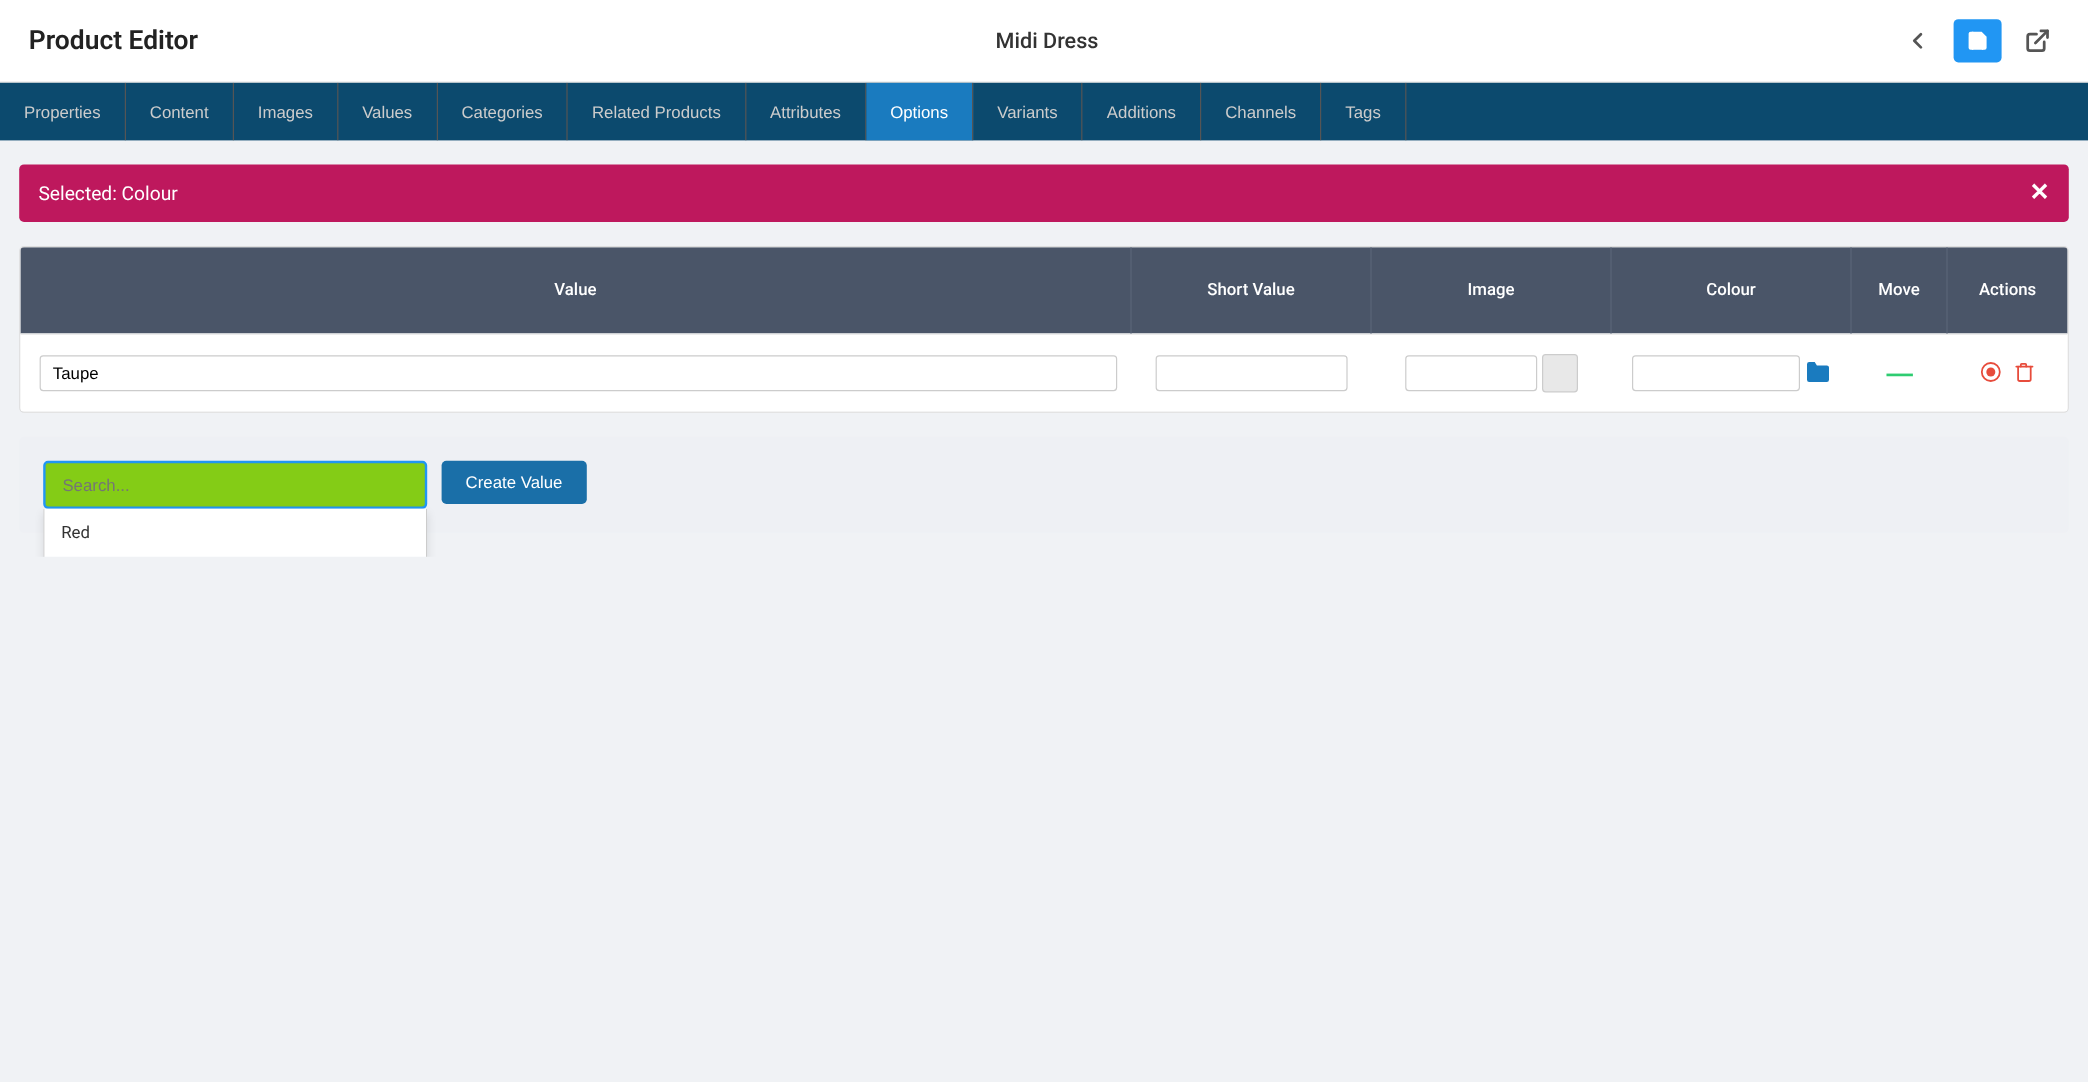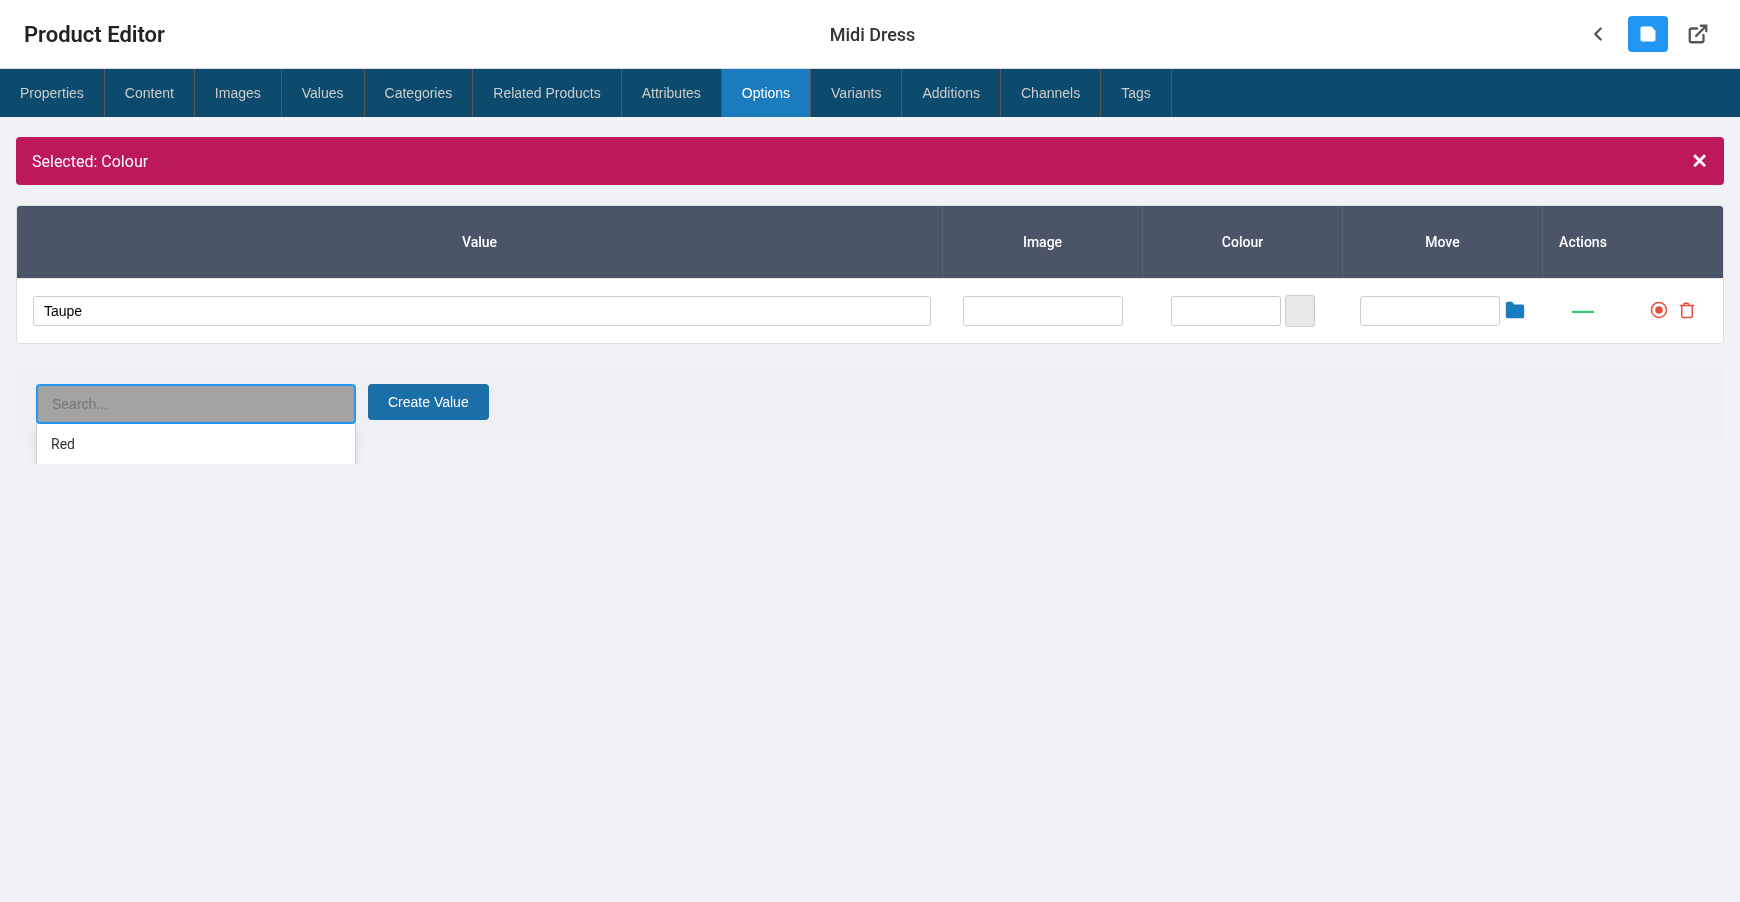--- a/index.html
+++ b/index.html
@@ -192,21 +192,21 @@
       position: relative;
       width: 320px;
     }
     .search-input {
       width: 100%;
       padding: 10px 14px;
       border: 2px solid #2196f3;
       border-radius: 4px;
       font-size: 14px;
       outline: none;
-      background: #a3a3a3;
+      background: #84cc16;
     }
 
     .dropdown {
       position: absolute;
       top: 100%;
       left: 0;
       width: 100%;
       background: #fff;
       border: 1px solid #ccc;
       border-top: none;
@@ -281,20 +281,21 @@
 
   <div class="selected-bar">
     <span>Selected:  Colour</span>
     <button class="close-x">✕</button>
   </div>
 
   <div class="table-container">
 
     <div class="table-header">
       <div class="table-header-cell">Value</div>
+      <div class="table-header-cell">Short Value</div>
       <div class="table-header-cell">Image</div>
       <div class="table-header-cell">Colour</div>
       <div class="table-header-cell">Move</div>
       <div class="table-header-cell">Actions</div>
     </div>
 
     <div class="table-row">
       <div class="table-cell">
         <input class="table-input" type="text" value="Taupe" style="">
       </div>

